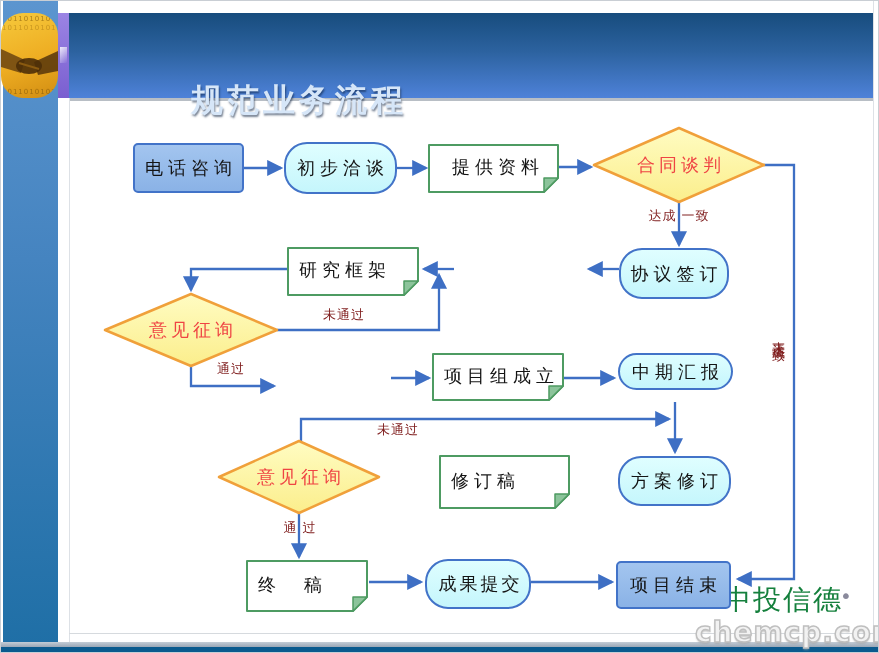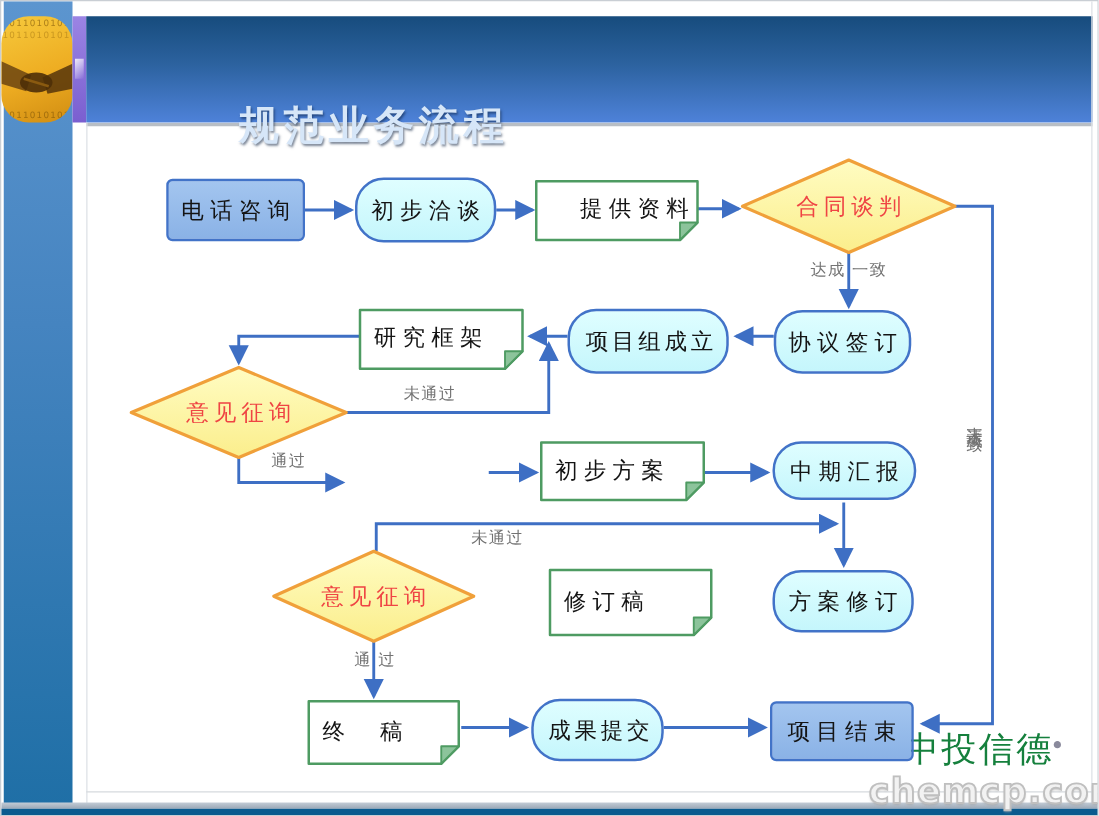--- a/index.html
+++ b/index.html
@@ -44,21 +44,21 @@
   
   .node{position:absolute;box-sizing:border-box;border:2px solid #4273c8;border-radius:23px;
     display:flex;align-items:center;justify-content:center;
     font-size:18px;letter-spacing:5px;color:#141414;text-indent:5px;}
   .node.cyan{background:linear-gradient(180deg,#dffeff 0%,#c5f6fc 100%);}
   .node.blue{background:linear-gradient(180deg,#a3c5ef 0%,#8ab2e6 100%);border-radius:5px;}
   .dlabel{position:absolute;display:flex;align-items:center;justify-content:center;
     font-size:18px;letter-spacing:4px;color:#ef4444;text-indent:4px;}
   .doclabel{position:absolute;display:flex;align-items:center;justify-content:flex-start;
     padding-left:11px;box-sizing:border-box;font-size:18px;letter-spacing:5px;color:#141414;}
-  .elabel{position:absolute;font-size:13px;letter-spacing:1px;color:#737373;white-space:nowrap;}
+  .elabel{position:absolute;font-size:13px;letter-spacing:1px;color:#7f1d1d;white-space:nowrap;}
   .elabel.center{display:flex;justify-content:center;}
   .elabel.vert{writing-mode:vertical-rl;text-orientation:upright;letter-spacing:2px;}
 </style>
 </head>
 <body>
 
 <div class="stage">
 
   <div class="left-bar"></div>
   <div class="gold-img">
@@ -134,33 +134,32 @@
       <polygon points="403,294 417,280 403,280"></polygon>
       <polygon points="548,399 562,385 548,385"></polygon>
       <polygon points="554,507 568,493 554,493"></polygon>
       <polygon points="352,610 366,596 352,596"></polygon>
     </g>
   </svg>
 
   <div class="node blue" style="left:132px;top:142px;width:111px;height:50px">电话咨询</div>
   <div class="node cyan" style="left:283px;top:141px;width:113px;height:52px">初步洽谈</div>
   <div class="node cyan" style="left:618px;top:247px;width:110px;height:51px">协议签订</div>
-  <div class="node cyan" style="left:453px;top:246px;width:129px;height:52px;letter-spacing:3px">项目组成立</div>
-  <div class="node cyan" style="left:617px;top:352px;width:115px;height:47px">中期汇报</div>
+  <div class="node cyan" style="left:617px;top:352px;width:115px;height:37px">中期汇报</div>
   <div class="node cyan" style="left:617px;top:455px;width:113px;height:50px">方案修订</div>
   <div class="node cyan" style="left:424px;top:558px;width:106px;height:50px;letter-spacing:3px">成果提交</div>
   <div class="node blue" style="left:615px;top:560px;width:115px;height:48px">项目结束</div>
 
   <div class="dlabel" style="left:598px;top:152px;width:160px;height:24px">合同谈判</div>
   <div class="dlabel" style="left:110px;top:317px;width:160px;height:24px">意见征询</div>
   <div class="dlabel" style="left:218px;top:464px;width:160px;height:24px">意见征询</div>
 
-  <div class="doclabel" style="left:452px;top:144px;width:129px;height:44px">提供资料</div>
+  <div class="doclabel" style="left:440px;top:144px;width:129px;height:44px">提供资料</div>
   <div class="doclabel" style="left:287px;top:247px;width:130px;height:44px">研究框架</div>
-  <div class="doclabel" style="left:432px;top:353px;width:130px;height:43px">初步方案</div>
+  <div class="doclabel" style="left:432px;top:353px;width:130px;height:43px">项目组成立</div>
   <div class="doclabel" style="left:439px;top:455px;width:129px;height:49px">修订稿</div>
   <div class="doclabel" style="left:246px;top:560px;width:120px;height:47px">终　稿</div>
 
   <div class="elabel center" style="left:636px;top:206px;width:84px">达成 一致</div>
   <div class="elabel vert" style="left:768px;top:330px;height:82px">未达成一致</div>
   <div class="elabel" style="left:322px;top:305px">未通过</div>
   <div class="elabel" style="left:216px;top:359px">通过</div>
   <div class="elabel" style="left:376px;top:420px">未通过</div>
   <div class="elabel center" style="left:278px;top:518px;width:42px">通 过</div>
 

